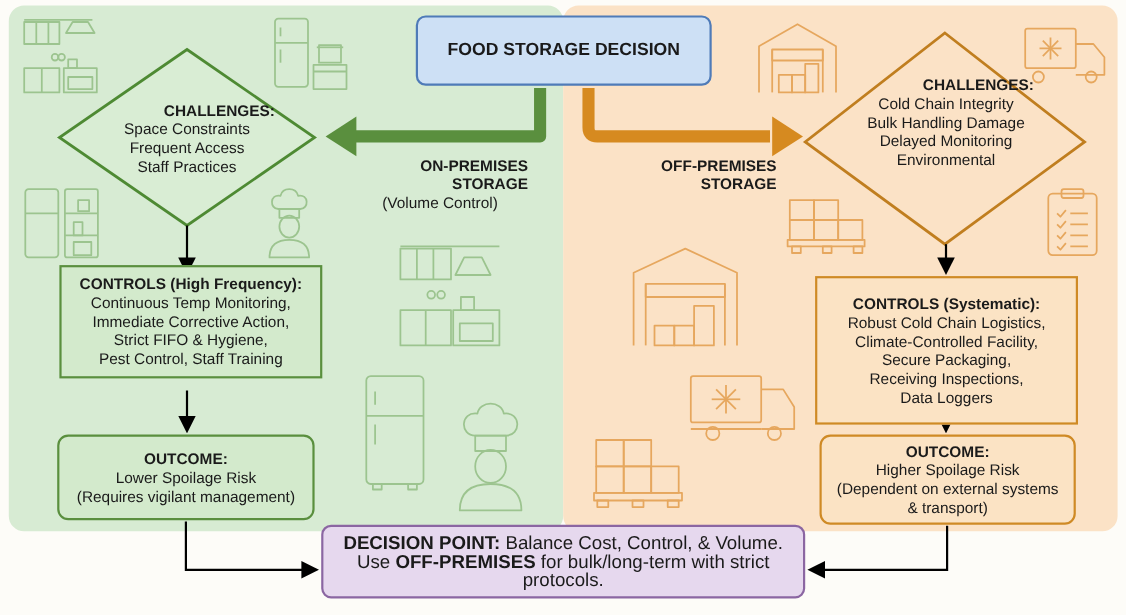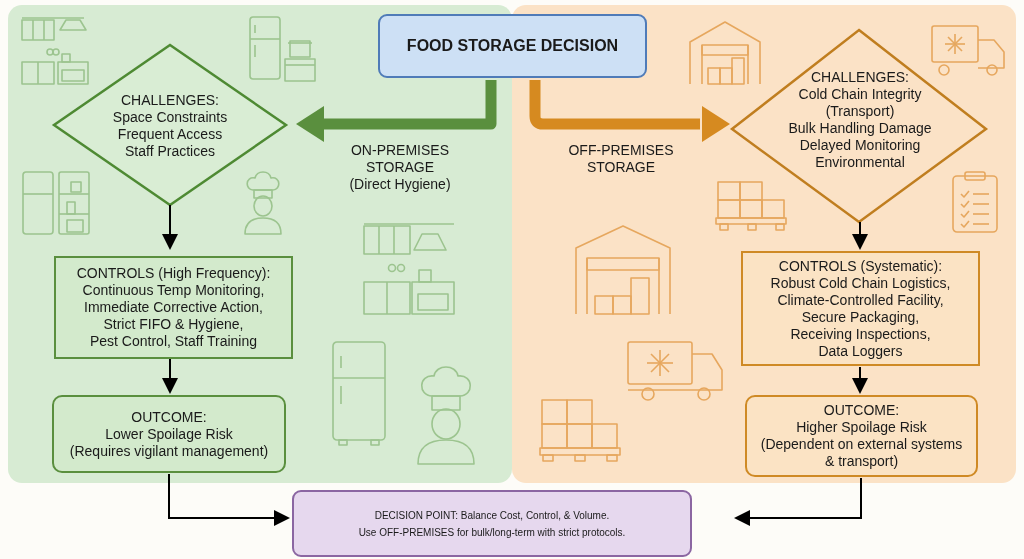--- a/index.html
+++ b/index.html
@@ -2,30 +2,30 @@
 <html><head>
 <meta charset="utf-8">
 <style>
   html, body { margin:0; padding:0; }
   body { width:1024px; height:559px; background:#fdfcf8; position:relative; overflow:hidden; font-family:"Liberation Sans", sans-serif; color:#1a1a1a; }
   .panel { position:absolute; border-radius:14px; }
   #panel-left { left:8px; top:5px; width:504px; height:478px; background:#d7ebd3; }
   #panel-right { left:512px; top:5px; width:504px; height:478px; background:#fbe2c6; }
   svg.layer { position:absolute; left:0; top:0; }
   .txt { position:absolute; text-align:center; line-height:17px; font-size:14px; }
-  .b { font-weight:normal; }
+  .b { font-weight:bold;text-align:right; }
   .box { position:absolute; box-sizing:border-box; display:flex; flex-direction:column; align-items:center; justify-content:center; text-align:center; font-size:14px; line-height:17px; }
   #title-box { left:378px; top:14px; width:269px; height:64px; background:#cde0f5; border:2.5px solid #4f7bb8; border-radius:9px; }
   #title-box .t1 { font-weight:bold; font-size:16px; line-height:20px; }
   #title-box .t2 { font-size:16px; line-height:20px; }
-  #ctrl-left { left:54px; top:256px; width:239px; height:103px; background:#d3eacc; border:2.5px solid #5a8f3e; }
+  #ctrl-left { left:54px; top:241px; width:239px; height:103px; background:#d3eacc; border:2.5px solid #5a8f3e; }
   #out-left { left:52px; top:395px; width:234px; height:78px; background:#d3eacc; border:2.5px solid #5a8f3e; border-radius:10px; }
-  #ctrl-right { left:741px; top:251px; width:239px; height:115px; background:#fbe3c4; border:2.5px solid #cf8a25; }
+  #ctrl-right { left:741px; top:251px; width:239px; height:135px; background:#fbe3c4; border:2.5px solid #cf8a25; }
   #out-right { left:745px; top:395px; width:233px; height:82px; background:#fbe3c4; border:2.5px solid #cf8a25; border-radius:10px; }
-  #decision { left:292px; top:490px; width:400px; height:67px; background:#e6d8ee; border:2.5px solid #8b66a2; border-radius:9px; font-size:10px; line-height:17px; }
+  #decision { left:292px; top:477px; width:440px; height:67px; background:#e6d8ee; border:2.5px solid #8b66a2; border-radius:9px; font-size:17px; line-height:17px; }
 </style>
 </head>
 <body>
 
 <div class="panel" id="panel-left"></div>
 <div class="panel" id="panel-right"></div>
 
 <svg class="layer" width="1024" height="559">
   <g fill="none" stroke="#9cc48f" stroke-width="1.6" stroke-linejoin="round">
 
@@ -213,38 +213,37 @@
   <path d="M861 478 L861 518 L738 518" fill="none" stroke="#000" stroke-width="2" marker-end="url(#ah)"></path>
 </svg>
 
 <div class="box" id="title-box">
   <div class="t1">FOOD STORAGE DECISION</div>
 </div>
 
 <div class="txt" style="left:320px;top:142px;width:160px;">
   <div class="b">ON-PREMISES</div>
   <div class="b">STORAGE</div>
-  <div>(Direct Hygiene)</div>
+  <div>(Volume Control)</div>
 </div>
 <div class="txt" style="left:536px;top:142px;width:170px;">
   <div class="b">OFF-PREMISES</div>
   <div class="b">STORAGE</div>
 </div>
 
 <div class="txt" style="left:90px;top:92px;width:160px;">
   <div class="b">CHALLENGES:</div>
   <div>Space Constraints</div>
   <div>Frequent Access</div>
   <div>Staff Practices</div>
 </div>
 
 <div class="txt" style="left:780px;top:69px;width:160px;">
   <div class="b">CHALLENGES:</div>
   <div>Cold Chain Integrity</div>
-  <div>(Transport)</div>
   <div>Bulk Handling Damage</div>
   <div>Delayed Monitoring</div>
   <div>Environmental</div>
 </div>
 
 <div class="box" id="ctrl-left">
   <div class="b">CONTROLS (High Frequency):</div>
   <div>Continuous Temp Monitoring,</div>
   <div>Immediate Corrective Action,</div>
   <div>Strict FIFO &amp; Hygiene,</div>

